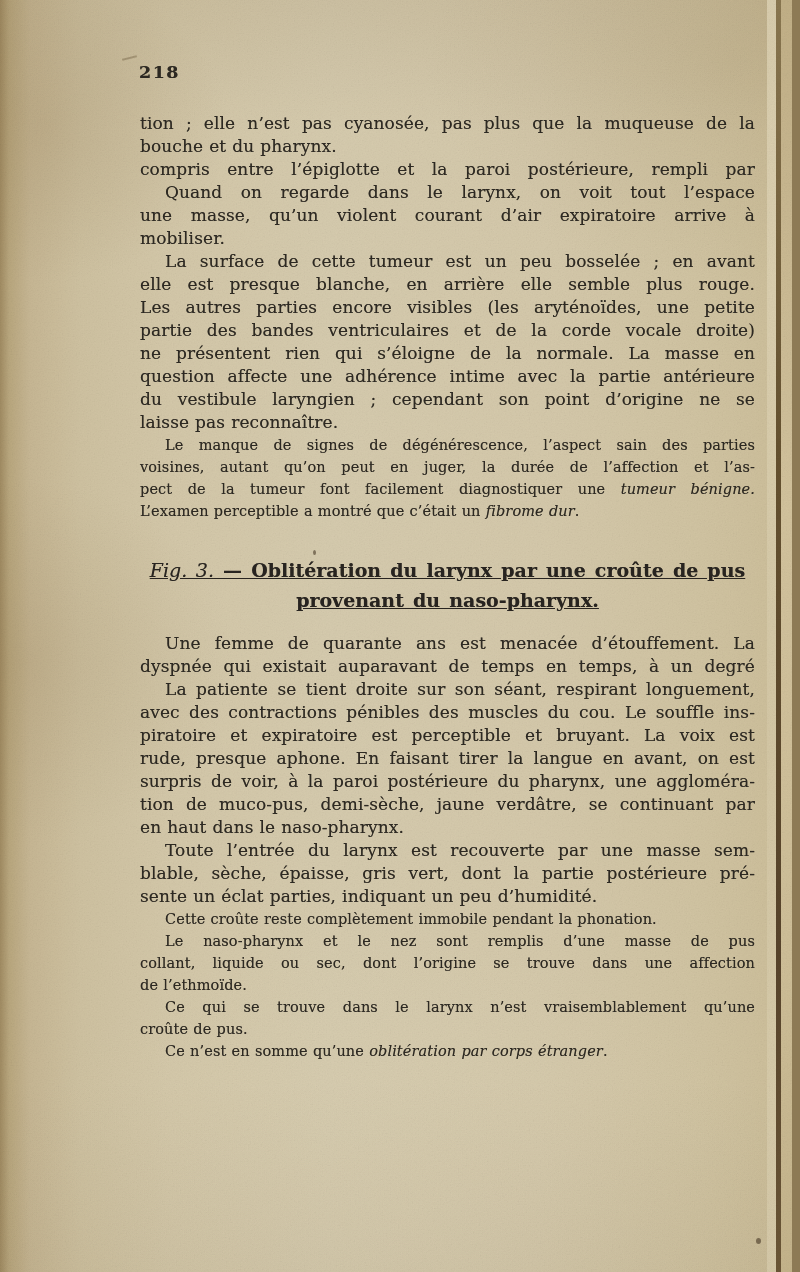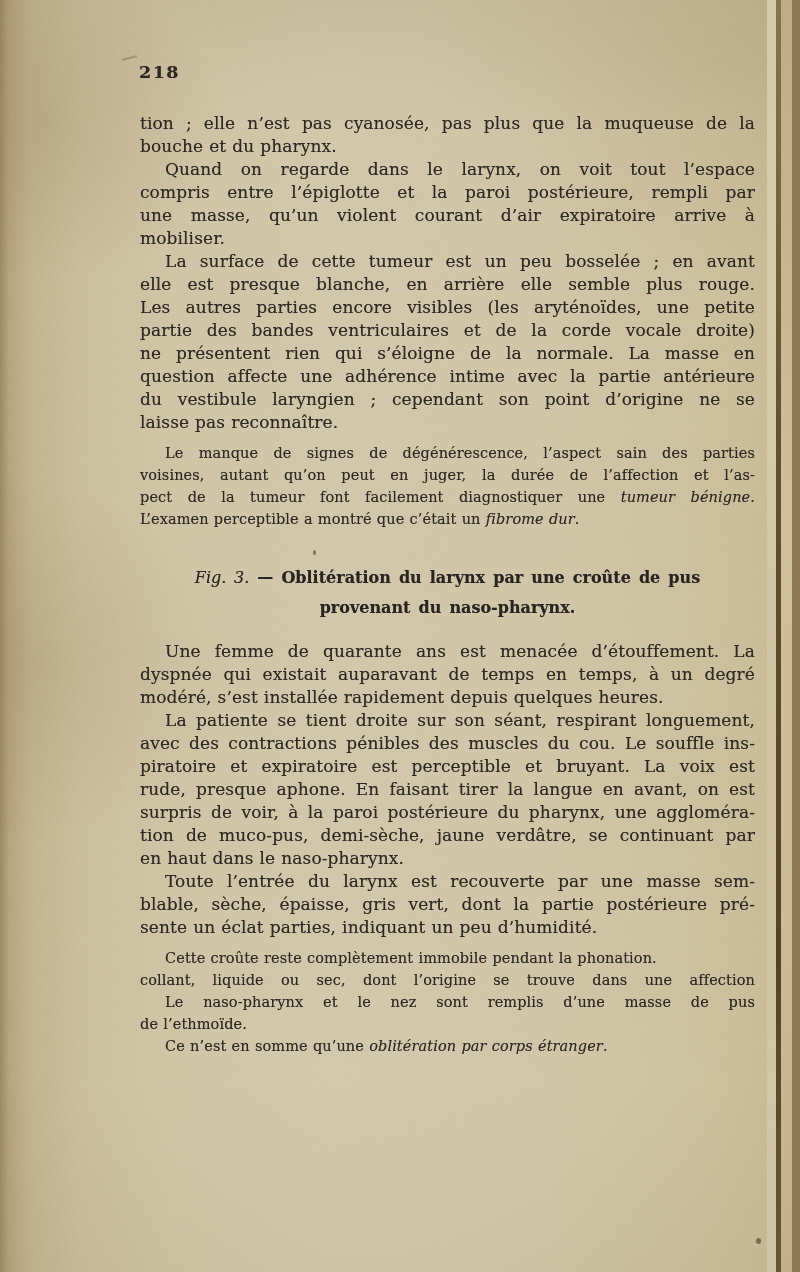--- a/index.html
+++ b/index.html
@@ -46,23 +46,23 @@
   }
   .text-column {
     position:absolute; left:140px; top:112px; width:615px;
     color:#2d2922; text-shadow:0 0 0.6px rgba(45,41,34,0.5);
   }
   .para { font-size:17px; line-height:23px; word-spacing:0.5px; letter-spacing:0.1px; }
   .para.small { font-size:14.5px; line-height:22px; }
   .para .line { text-align:justify; text-align-last:justify; }
   .para .line.last { text-align-last:left; }
   .line.indent { text-indent:25px; }
-  .para.main + .para.small { margin-top:8px; }
+  .para.main + .para.small { }
   .heading {
-    margin:33px 0 17px; font-size:16px; line-height:30px; color:#282420;
+    margin:33px 0 17px; font-size:19px; line-height:30px; color:#282420;text-decoration:underline;
   }
   .heading .line { text-align:center; word-spacing:2.5px; }
   .it { font-style:italic; }
   .bd { font-weight:bold; }
 
   .speck { position:absolute; pointer-events:none; }
   .speck1 { left:756px; top:1238px; width:5px; height:6px; border-radius:50%; background:#6d5e46; opacity:.85; filter:blur(.4px); }
   .speck2 { left:122px; top:57px; width:15px; height:2px; background:#8b7b5c; transform:rotate(-14deg); opacity:.6; filter:blur(.5px); }
   .speck3 { left:313px; top:550px; width:3px; height:5px; border-radius:50%; background:#5c4f3a; opacity:.7; }
 </style>
@@ -73,22 +73,22 @@
   <div class="mottle"></div>
 
   <div class="page-number">218</div>
 
   <div class="text-column">
       <div class="para main">
         <div class="line"><span>tion ; elle n’est pas cyanosée, pas plus que la muqueuse de la</span></div>
         <div class="line last"><span>bouche et du pharynx.</span></div>
       </div>
       <div class="para main">
+        <div class="line"><span>compris entre l’épiglotte et la paroi postérieure, rempli par</span></div>
         <div class="line indent"><span>Quand on regarde dans le larynx, on voit tout l’espace</span></div>
-        <div class="line"><span>compris entre l’épiglotte et la paroi postérieure, rempli par</span></div>
         <div class="line"><span>une masse, qu’un violent courant d’air expiratoire arrive à</span></div>
         <div class="line last"><span>mobiliser.</span></div>
       </div>
       <div class="para main">
         <div class="line indent"><span>La surface de cette tumeur est un peu bosselée ; en avant</span></div>
         <div class="line"><span>elle est presque blanche, en arrière elle semble plus rouge.</span></div>
         <div class="line"><span>Les autres parties encore visibles (les aryténoïdes, une petite</span></div>
         <div class="line"><span>partie des bandes ventriculaires et de la corde vocale droite)</span></div>
         <div class="line"><span>ne présentent rien qui s’éloigne de la normale. La masse en</span></div>
         <div class="line"><span>question affecte une adhérence intime avec la partie antérieure</span></div>
@@ -101,43 +101,46 @@
         <div class="line"><span>pect de la tumeur font facilement diagnostiquer une </span><span class="it">tumeur bénigne.</span></div>
         <div class="line last"><span>L’examen perceptible a montré que c’était un </span><span class="it">fibrome dur</span><span>.</span></div>
       </div>
       <div class="heading">
         <div class="line"><span class="it">Fig. 3.</span><span class="bd"> — Oblitération du larynx par une croûte de pus</span></div>
         <div class="line last"><span class="bd">provenant du naso-pharynx.</span></div>
       </div>
       <div class="para main">
         <div class="line indent"><span>Une femme de quarante ans est menacée d’étouffement. La</span></div>
         <div class="line"><span>dyspnée qui existait auparavant de temps en temps, à un degré</span></div>
-        <div class="line last"><span>modéré, s’est installée rapidement depuis quelques heures.</span></div>
       </div>
       <div class="para main">
         <div class="line indent"><span>La patiente se tient droite sur son séant, respirant longuement,</span></div>
         <div class="line"><span>avec des contractions pénibles des muscles du cou. Le souffle ins-</span></div>
         <div class="line"><span>piratoire et expiratoire est perceptible et bruyant. La voix est</span></div>
         <div class="line"><span>rude, presque aphone. En faisant tirer la langue en avant, on est</span></div>
         <div class="line"><span>surpris de voir, à la paroi postérieure du pharynx, une aggloméra-</span></div>
         <div class="line"><span>tion de muco-pus, demi-sèche, jaune verdâtre, se continuant par</span></div>
         <div class="line last"><span>en haut dans le naso-pharynx.</span></div>
       </div>
       <div class="para main">
         <div class="line indent"><span>Toute l’entrée du larynx est recouverte par une masse sem-</span></div>
         <div class="line"><span>blable, sèche, épaisse, gris vert, dont la partie postérieure pré-</span></div>
         <div class="line last"><span>sente un éclat parties, indiquant un peu d’humidité.</span></div>
       </div>
       <div class="para small">
         <div class="line last indent"><span>Cette croûte reste complètement immobile pendant la phonation.</span></div>
       </div>
       <div class="para small">
+        <div class="line indent"><span>Le naso-pharynx et le nez sont remplis d’une masse de pus</span></div>
         <div class="line"><span>collant, liquide ou sec, dont l’origine se trouve dans une affection</span></div>
-        <div class="line indent"><span>Le naso-pharynx et le nez sont remplis d’une masse de pus</span></div>
         <div class="line last"><span>de l’ethmoïde.</span></div>
+      </div>
+      <div class="para small">
+        <div class="line indent"><span>Ce qui se trouve dans le larynx n’est vraisemblablement qu’une</span></div>
+        <div class="line last"><span>croûte de pus.</span></div>
       </div>
       <div class="para small">
         <div class="line last indent"><span>Ce n’est en somme qu’une </span><span class="it">oblitération par corps étranger</span><span>.</span></div>
       </div>
     </div>
 
   <div class="speck speck2"></div>
   <div class="speck speck3"></div>
   <div class="speck speck1"></div>
 

